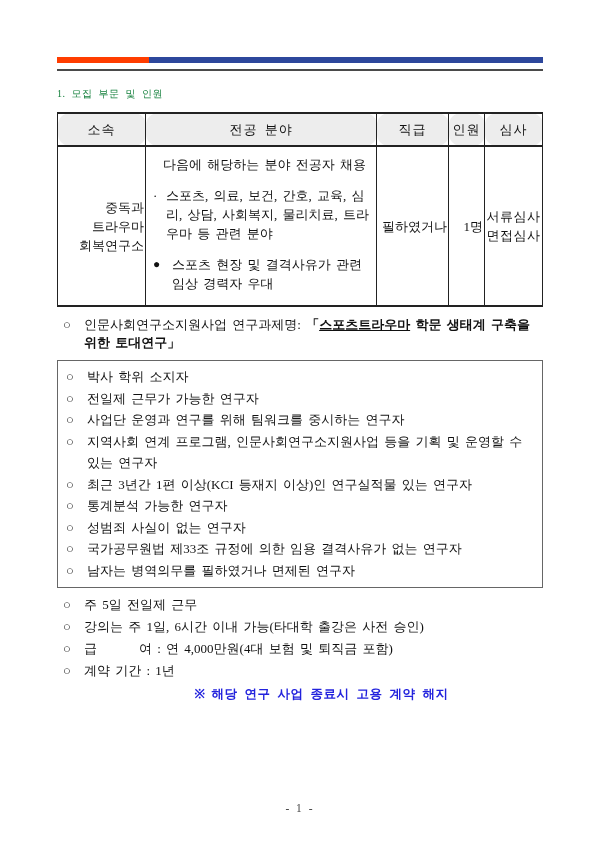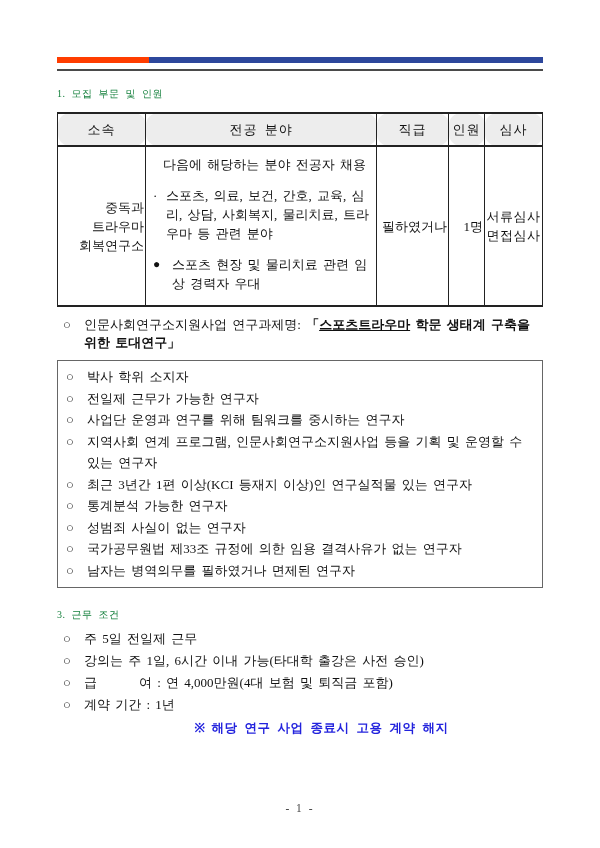--- a/index.html
+++ b/index.html
@@ -164,21 +164,21 @@
 트라우마
 회복연구소</td>
           <td class="major">
             <div class="major-intro">다음에 해당하는 분야 전공자 채용</div>
             <div class="major-row">
               <span class="major-bullet">·</span>
               <span class="major-text">스포츠, 의료, 보건, 간호, 교육, 심리, 상담, 사회복지, 물리치료, 트라우마 등 관련 분야</span>
             </div>
             <div class="major-row">
               <span class="major-bullet big">●</span>
-              <span class="major-text">스포츠 현장 및 물리치료 관련 임상 경력자 우대</span>
+              <span class="major-text">스포츠 현장 및 결격사유가 관련 임상 경력자 우대</span>
             </div>
           </td>
           <td class="pos">필하였거나</td>
           <td class="cnt">1명</td>
           <td class="rev">서류심사
 면접심사</td>
         </tr>
       </tbody>
     </table>
 
@@ -222,21 +222,20 @@
       <div class="q-item">
         <span class="q-bullet">○</span>
         <span class="q-text">국가공무원법 제33조 규정에 의한 임용 결격사유가 없는 연구자</span>
       </div>
       <div class="q-item">
         <span class="q-bullet">○</span>
         <span class="q-text">남자는 병역의무를 필하였거나 면제된 연구자</span>
       </div>
     </div>
 
-    <div class="sec-heading h3">3. 근무 조건</div>
 
     <div class="work-list">
       <div class="w-item">
         <span class="q-bullet">○</span>
         <span class="q-text">주 5일 전일제 근무</span>
       </div>
       <div class="w-item">
         <span class="q-bullet">○</span>
         <span class="q-text">강의는 주 1일, 6시간 이내 가능(타대학 출강은 사전 승인)</span>
       </div>

